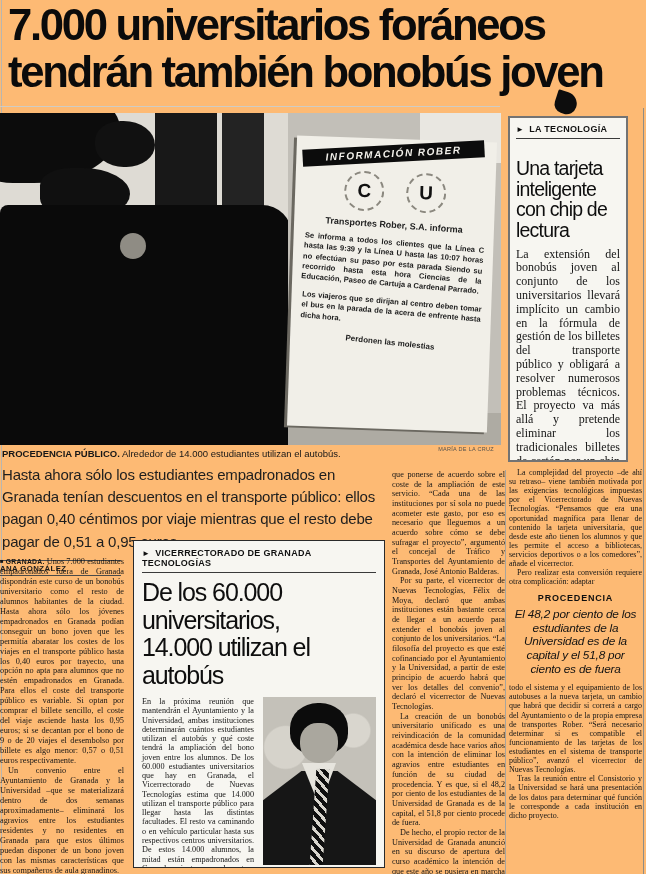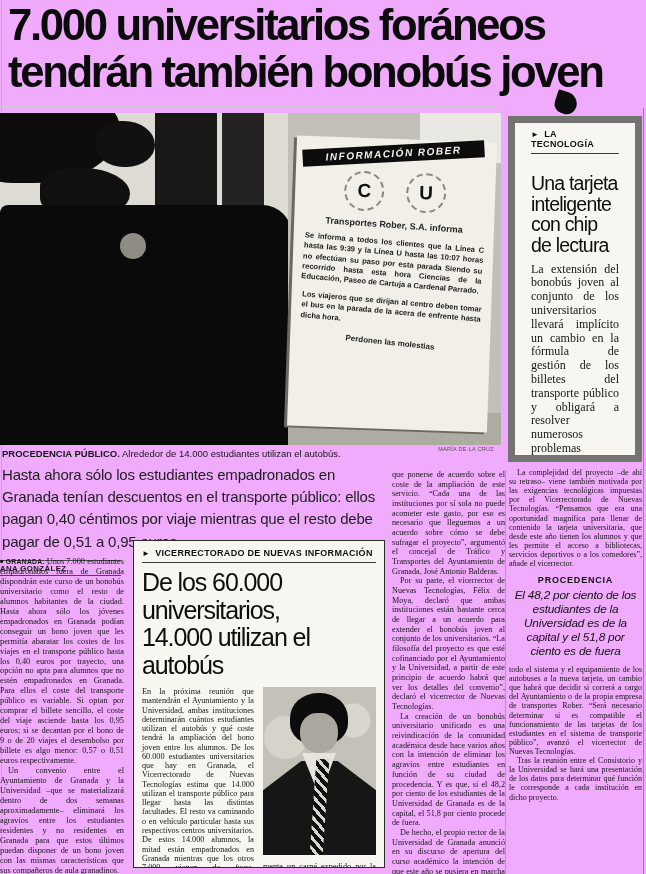--- a/index.html
+++ b/index.html
@@ -1,19 +1,19 @@
 <!DOCTYPE html>
 <html><head>
 <meta charset="utf-8">
 <style>
   * { margin:0; padding:0; box-sizing:border-box; }
   html,body { background:#e8e6e1; }
   .page {
     position:relative; width:646px; height:874px; margin:0 auto;
-    background:#f0abfc; overflow:hidden; color:#141414;
+    background:#fdba74; overflow:hidden; color:#141414;
     font-family:"Liberation Serif", serif;
   }
   .edge-rule-left { position:absolute; left:1px; top:0; width:1px; height:874px; background:#b9b6af; }
   .edge-rule-right { position:absolute; left:643px; top:108px; width:1px; height:766px; background:#8f8c86; }
   .top-hairline { position:absolute; left:0; top:106px; width:500px; height:1px; background:#cfccc5; }
   .ink-blot { position:absolute; left:555px; top:92px; width:22px; height:22px; background:#0d0d0d; border-radius:2px 60% 50% 45%; transform:rotate(18deg); }
 
   
   .headline {
     position:absolute; left:8px; top:2px; width:632px;
@@ -104,22 +104,22 @@
   .po-hair { position:absolute; left:27px; top:6px; width:58px; height:52px; background:#0c0c0c; border-radius:48% 48% 42% 42%; }
   .po-face { position:absolute; left:37px; top:26px; width:38px; height:40px; background:#aaa79e; border-radius:45% 45% 48% 48%; }
   .po-suit { position:absolute; left:0px; top:70px; width:113px; height:98px; background:#161616;
     clip-path:polygon(0 34%, 34% 4%, 66% 4%, 100% 34%, 100% 100%, 0 100%); }
   .po-shirt { position:absolute; left:39px; top:66px; width:34px; height:44px; background:#e6e4dd;
     clip-path:polygon(0 0, 100% 0, 52% 100%); }
   .po-tie { position:absolute; left:50px; top:72px; width:13px; height:96px; transform:rotate(4deg);
     background:repeating-linear-gradient(45deg, #0f0f0f 0 4px, #d8d5cd 4px 7px); }
 
   
-  .techbox { position:absolute; left:508px; top:116px; width:134px; height:346px;
-    border:7px solid #737373; background:#f7f6f1; padding:4px 16px; overflow:hidden; }
+  .techbox { position:absolute; left:508px; top:116px; width:120px; height:346px;
+    border:2px solid #737373; background:#f7f6f1; padding:4px 6px; overflow:hidden; }
   .techtitle { font-family:"Liberation Sans", sans-serif; font-size:19.5px; line-height:1.06;
     letter-spacing:-.8px; color:#0e0e0e; margin:19px 0 7px; }
   .techbody { font-size:12px; line-height:1.15; text-align:justify; color:#151515; }
 
   
   .pullquote { margin:7px 2px 6px; text-align:center; }
   .pq-kicker { font-family:"Liberation Sans", sans-serif; font-weight:bold; font-size:9px; letter-spacing:.8px; color:#0e0e0e; margin-bottom:4px; }
   .pq-text { font-family:"Liberation Sans", sans-serif; font-style:italic; font-size:11.8px; line-height:1.18; color:#121212; letter-spacing:-.2px; }
 </style>
 </head>
@@ -170,21 +170,21 @@
   <div class="byline">ANA GONZÁLEZ</div>
 
   <div class="bodycol col1">
     <p><span class="sq-bullet">■</span><span class="dateline">GRANADA.</span><span>Unos 7.000 estudiantes empadronados fuera de Granada dispondrán este curso de un bonobús universitario como el resto de alumnos habitantes de la ciudad. Hasta ahora sólo los jóvenes empadronados en Granada podían conseguir un bono joven que les permitía abaratar los costes de los viajes en el transporte público hasta los 0,40 euros por trayecto, una opción no apta para alumnos que no estén empadronados en Granada. Para ellos el coste del transporte público es variable. Si optan por comprar el billete sencillo, el coste del viaje asciende hasta los 0,95 euros; si se decantan por el bono de 9 o de 20 viajes el desembolso por billete es algo menor: 0,57 o 0,51 euros respectivamente.</span></p>
     <p class="indent">Un convenio entre el Ayuntamiento de Granada y la Universidad –que se materializará dentro de dos semanas aproximadamente– eliminará los agravios entre los estudiantes residentes y no residentes en Granada para que estos últimos puedan disponer de un bono joven con las mismas características que sus compañeros de aula granadinos.</p>
 
   </div>
 
   <div class="subbox">
     <div class="kicker">
-      <span class="arrow">►</span><span>VICERRECTORADO DE NUEVAS INFORMACIÓN</span>
+      <span class="arrow">►</span><span>VICERRECTORADO DE GRANADA TECNOLOGÍAS</span>
     </div>
     <div class="subtitle">De los 60.000 universitarios,
 14.000 utilizan el autobús</div>
     <div class="subcols">
       <div class="subcol-left">En la próxima reunión que mantendrán el Ayuntamiento y la Universidad, ambas instituciones determinarán cuántos estudiantes utilizan el autobús y qué coste tendrá la ampliación del bono joven entre los alumnos. De los 60.000 estudiantes universitarios que hay en Granada, el Vicerrectorado de Nuevas Tecnologías estima que 14.000 utilizan el transporte público para llegar hasta las distintas facultades. El resto va caminando o en vehículo particular hasta sus respectivos centros universitarios. De estos 14.000 alumnos, la mitad están empadronados en Granada mientras que los otros 7.000 vienen de fuera. Actualmente se pueden beneficiar del llamado bono joven las personas empadronadas en Granada menores de 25 años. Para conseguir este bono –por valor de 4,10 euros– es necesario obtener previa-</div>
       <div class="subcol-right">
         <div class="portrait">
           <div class="po-bg"></div>
           <div class="po-suit"></div>
           <div class="po-shirt"></div>
@@ -208,20 +208,21 @@
     <div class="kicker">
       <span class="arrow">►</span><span>LA TECNOLOGÍA</span>
     </div>
     <div class="techtitle">Una tarjeta inteligente con chip de lectura</div>
     <div class="techbody">La extensión del bonobús joven al conjunto de los universitarios llevará implícito un cambio en la fórmula de gestión de los billetes del transporte público y obligará a resolver numerosos problemas técnicos. El proyecto va más allá y pretende eliminar los tradicionales billetes de cartón por un chip de lectura sin contacto, una tarjeta que se pasará por un lector y se recargará en los establecimientos. “El Consistorio pretende expedir todos sus títulos sin chip de contacto, por eso hemos pensado que los dos proyectos deberían converger y estar coordinados a la vez”, expuso el vicerrector de Nuevas Tecnologías. En este sentido, desde la Universidad insisten en que el proyecto tiene una gran importancia, ya que permitirá sacarle el máximo partido a la tarjeta inteligente.</div>
   </div>
 
   <div class="colrule-45"></div>
   <div class="bodycol col5">
     <p class="indent">La complejidad del proyecto –de ahí su retraso– viene también motivada por las exigencias tecnológicas impuestas por el Vicerrectorado de Nuevas Tecnologías. “Pensamos que era una oportunidad magnífica para llenar de contenido la tarjeta universitaria, que desde este año tienen los alumnos y que les permite el acceso a bibliotecas, servicios deportivos o a los comedores”, añade el vicerrector.</p>
+    <p class="indent">Pero realizar esta conversión requiere otra complicación: adaptar</p>
     <div class="pullquote">
       <div class="pq-kicker">PROCEDENCIA</div>
       <div class="pq-text">El 48,2 por ciento de los estudiantes de la Universidad es de la capital y el 51,8 por ciento es de fuera</div>
     </div>
     <p>todo el sistema y el equipamiento de los autobuses a la nueva tarjeta, un cambio que habrá que decidir si correrá a cargo del Ayuntamiento o de la propia empresa de transportes Rober. “Será necesario determinar si es compatible el funcionamiento de las tarjetas de los estudiantes en el sistema de transporte público”, avanzó el vicerrector de Nuevas Tecnologías.</p>
     <p class="indent">Tras la reunión entre el Consistorio y la Universidad se hará una presentación de los datos para determinar qué función le corresponde a cada institución en dicho proyecto.</p>
   </div>
 </div>
 
 </body></html>

